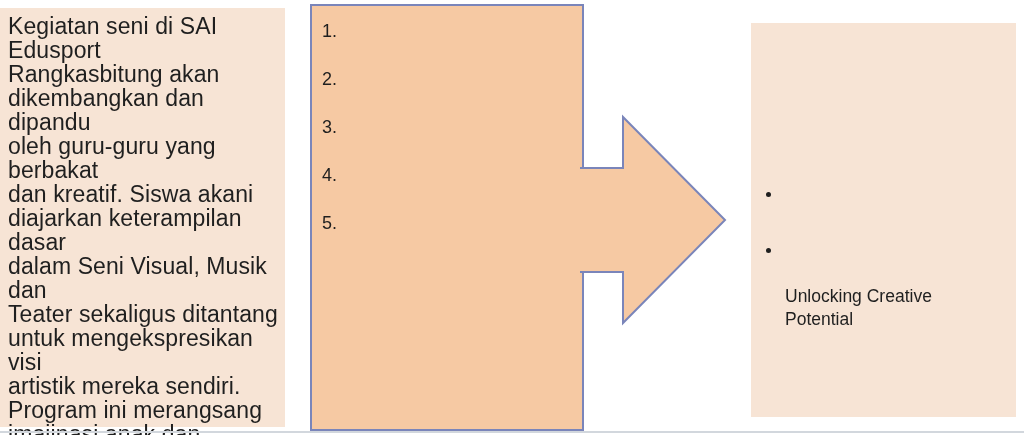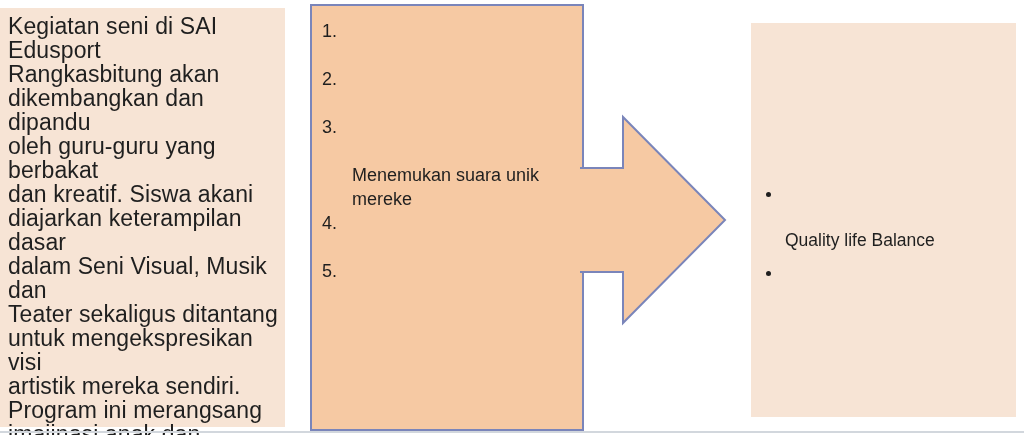--- a/index.html
+++ b/index.html
@@ -125,43 +125,42 @@
 
   <div class="middle-box">
     <div class="list-item">
       <span class="num">1.</span>
     </div>
     <div class="list-item">
       <span class="num">2.</span>
     </div>
     <div class="list-item">
       <span class="num">3.</span>
-      <span>Menemukan suara unik
-mereke</span>
     </div>
     <div class="list-item">
       <span class="num">4.</span>
     </div>
     <div class="list-item">
       <span class="num">5.</span>
       
     </div>
 
   </div>
 
   <svg class="arrow-svg" viewBox="0 0 156 220" xmlns="http://www.w3.org/2000/svg" aria-hidden="true">
     <path class="arrow-fill" d="M6,58 L49,58 L49,7 L151,110 L49,213 L49,162 L6,162 Z"></path>
     <path class="arrow-stroke" d="M6,58 L49,58 L49,7 L151,110 L49,213 L49,162 L6,162"></path>
   </svg>
 
   <div class="right-box">
     <div class="bullet-item">
       <span class="dot"></span>
-      <span>Quality life Balance</span>
     </div>
     <div class="bullet-item">
       <span class="dot"></span>
+      <span>Unlocking Creative
+Potential</span>
     </div>
   </div>
 
   <div class="bottom-rule"></div>
 
 </div>
 
 </body></html>

